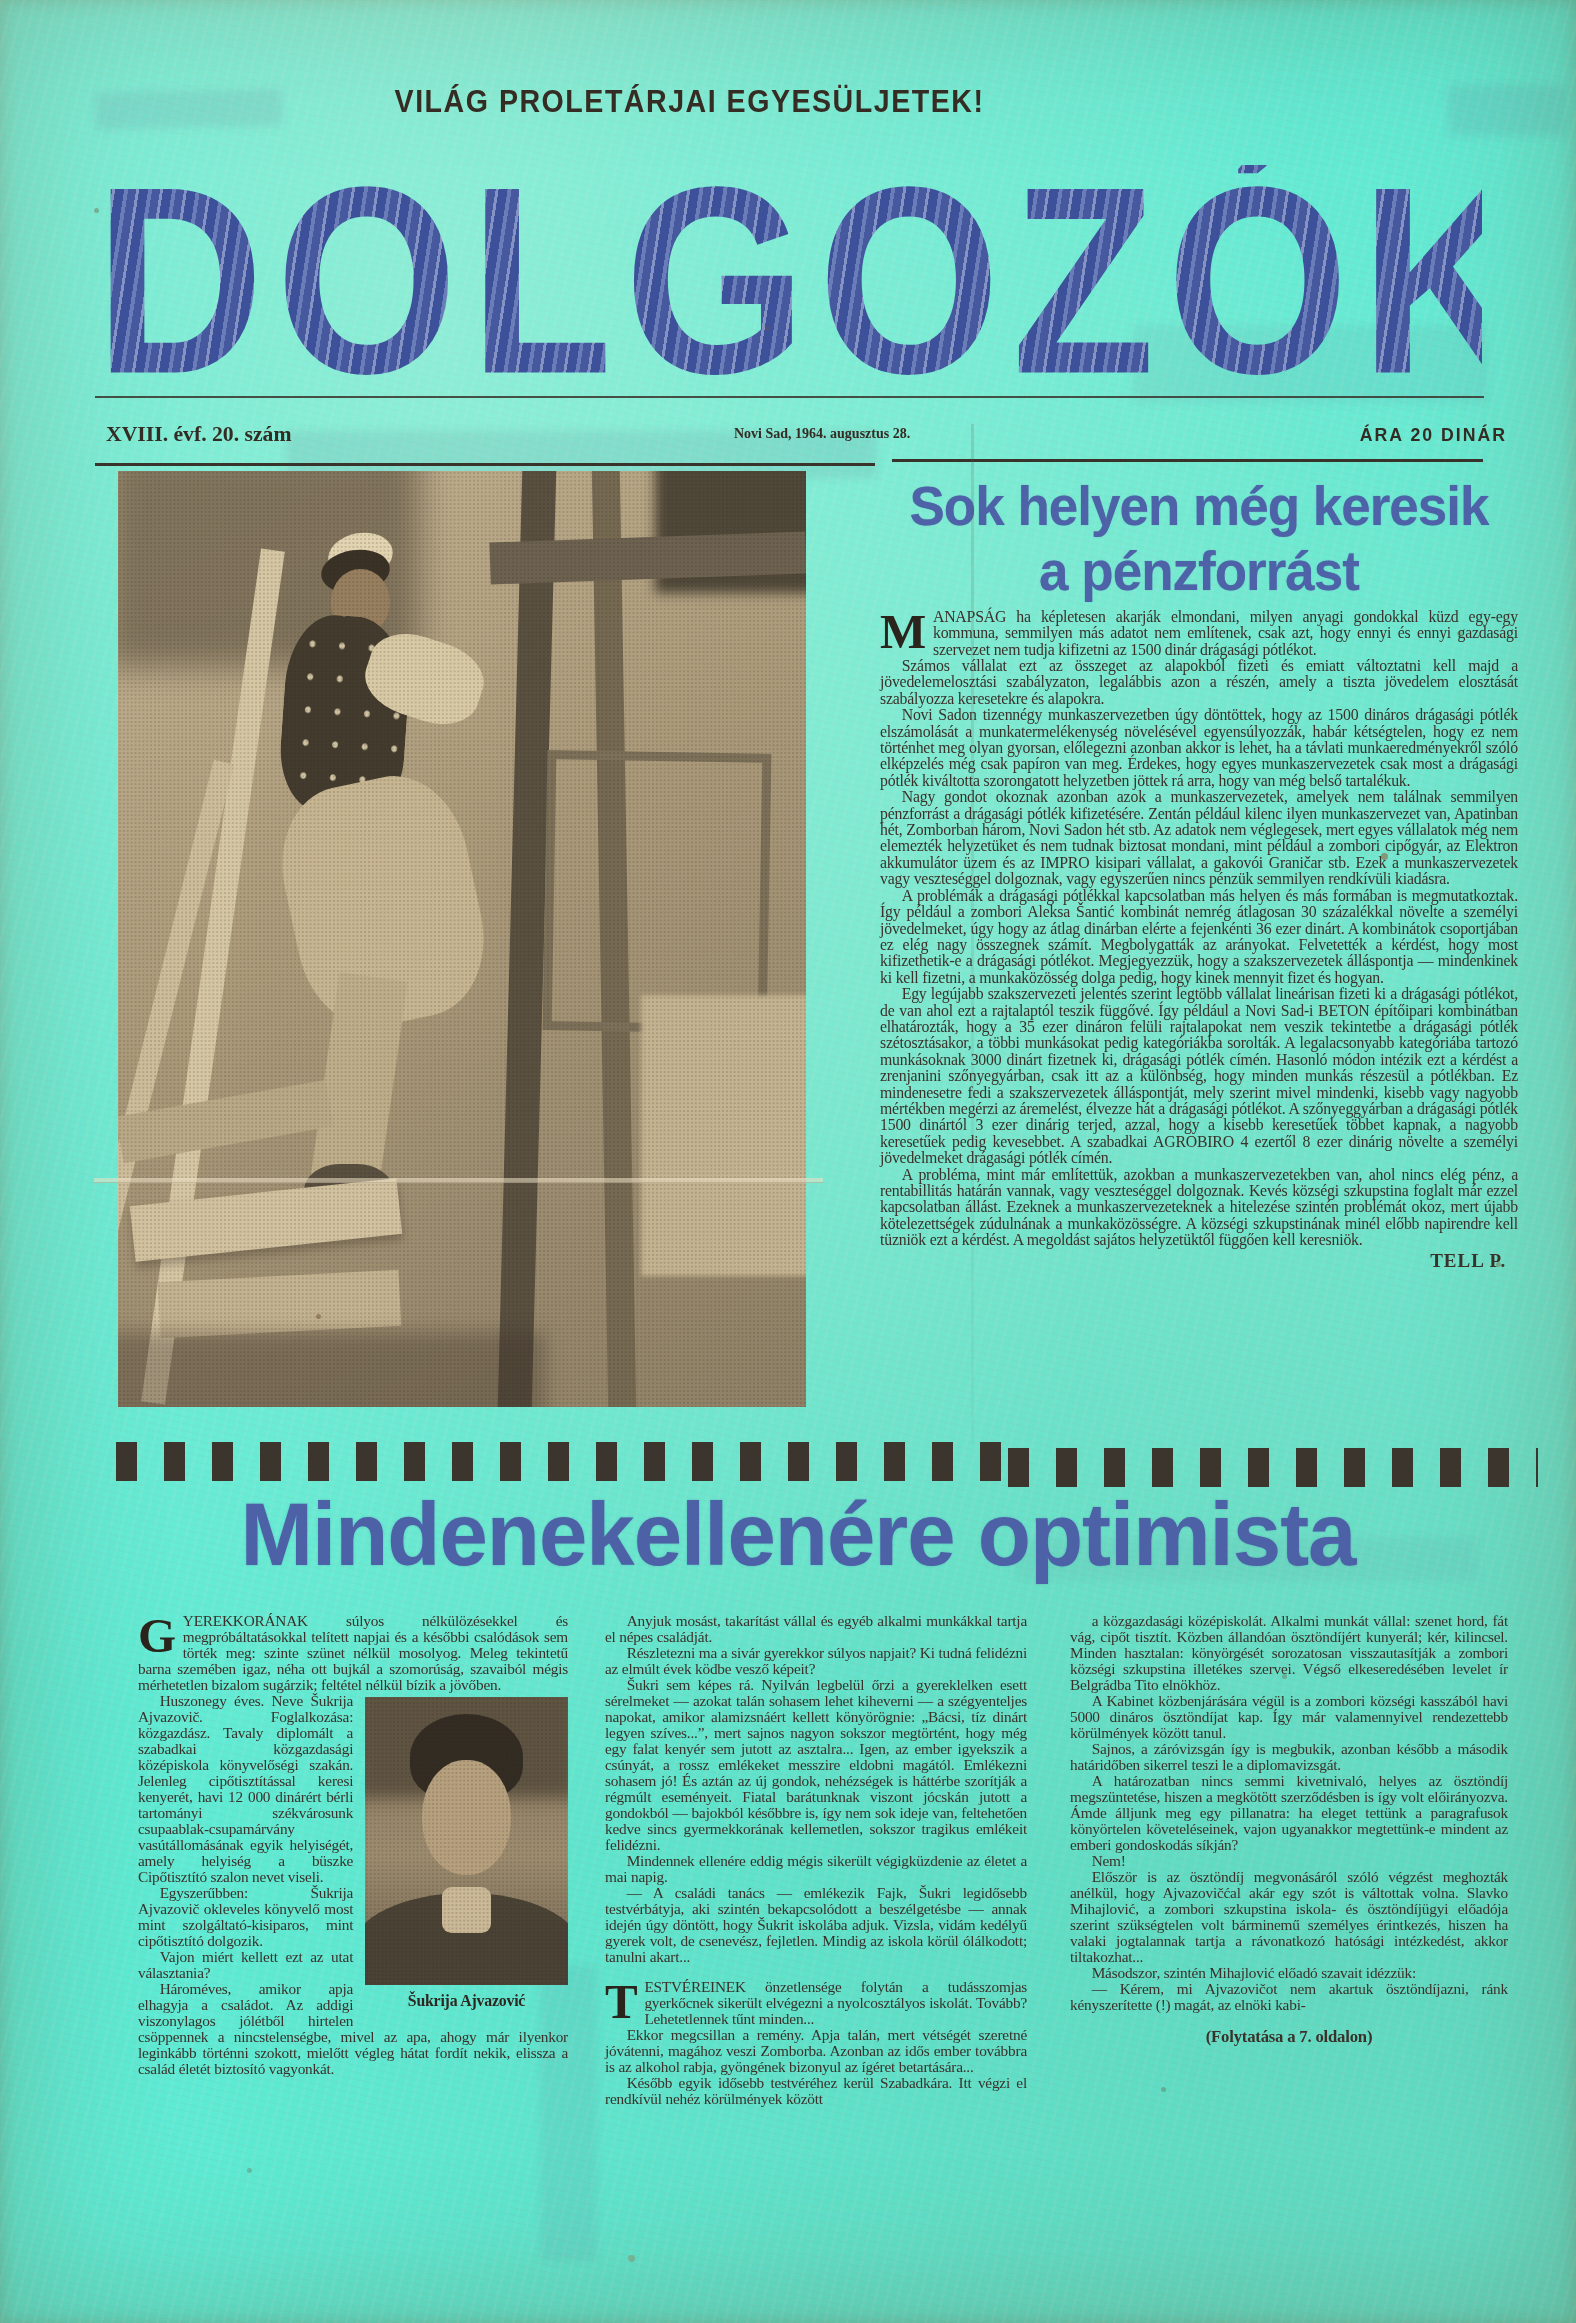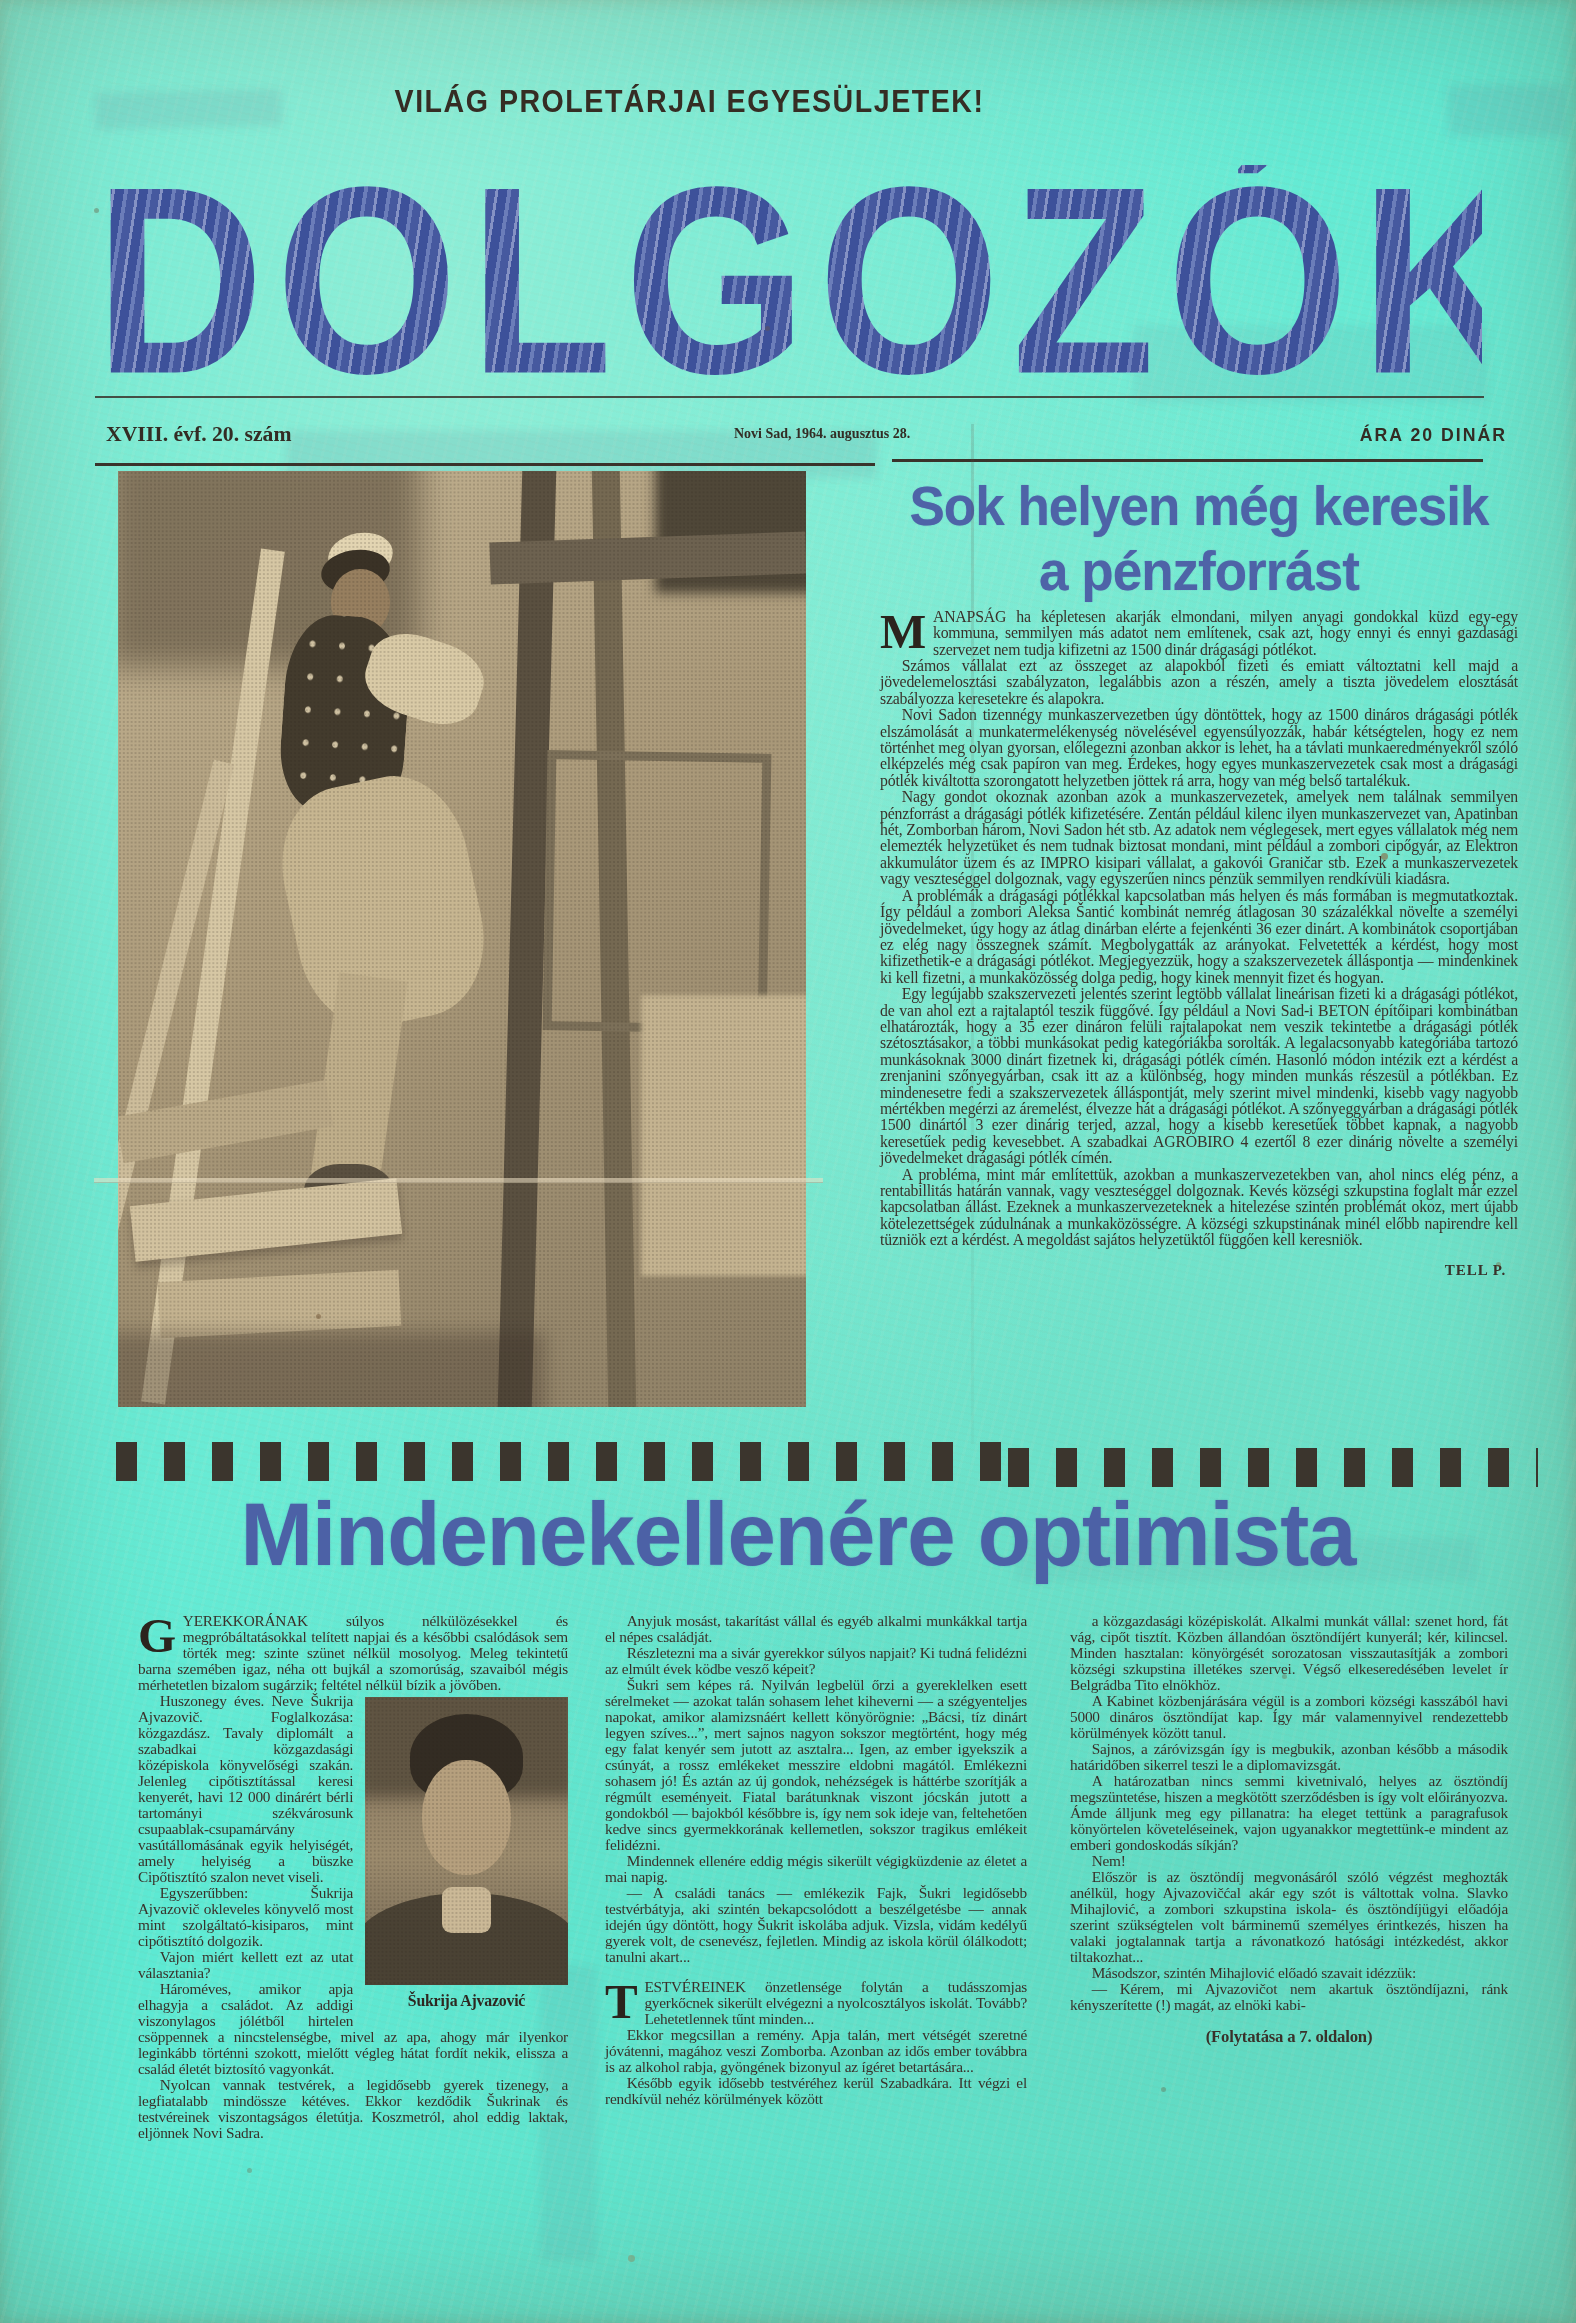--- a/index.html
+++ b/index.html
@@ -45,21 +45,21 @@
   
   .a1col{position:absolute;left:880px;top:473px;width:638px;}
   .a1head{margin:0 0 13.8px 0;text-align:center;font-family:"Liberation Sans",sans-serif;
         font-weight:bold;font-size:53px;line-height:61px;color:#4e63a7;letter-spacing:-1px;
         transform:scaleY(1.06);transform-origin:50% 0;text-shadow:0 0 1px rgba(78,99,167,.55);}
   .a1body p, .col p{margin:0;text-align:justify;text-indent:21.7px;}
   .a1body p{font-size:15.8px;line-height:16.4px;letter-spacing:-0.2px;}
   p.lead{text-indent:0;}
   .dropcap{float:left;font-weight:bold;font-size:49px;line-height:39px;margin:3px 6.9px 0 0;
         color:#2b241d;font-family:"Liberation Serif",serif;}
-  .byline{text-align:right;font-weight:bold;font-size:15px;padding-right:11.8px;margin-top:13px;
+  .byline{text-align:right;font-weight:bold;font-size:19px;padding-right:11.8px;margin-top:1px;
         letter-spacing:1px;}
 
   
   .strip{position:absolute;height:39px;
         background:repeating-linear-gradient(90deg,#3b352d 0 20.7px,transparent 20.7px 48px);}
   .strip-l{top:1442px;left:116px;width:891px;}
   .strip-r{top:1448px;left:1008px;width:530px;}
 
   .h2{position:absolute;top:1484px;left:79px;width:1438px;margin:0;text-align:center;
         font-family:"Liberation Sans",sans-serif;font-weight:bold;font-size:87px;color:#4c61a6;
@@ -180,21 +180,20 @@
         <div class="shape" style="left:38%;top:66%;width:24%;height:16%;background:#cbb997;border-radius:20%;"></div>
         <div class="halftone"></div>
       </div>
       <figcaption class="pcaption">Šukrija Ajvazović</figcaption>
     </figure>
     <div>
         <p>Huszonegy éves. Neve Šukrija Ajvazovič. Foglalkozása: közgazdász. Tavaly diplomált a szabadkai közgazdasági középiskola könyvelőségi szakán. Jelenleg cipőtisztítással keresi kenyerét, havi 12 000 dinárért bérli tartományi székvárosunk csupaablak-csupamárvány vasútállomásának egyik helyiségét, amely helyiség a büszke Cipőtisztító szalon nevet viseli.</p>
         <p>Egyszerűbben: Šukrija Ajvazovič okleveles könyvelő most mint szolgáltató-kisiparos, mint cipőtisztító dolgozik.</p>
         <p>Vajon miért kellett ezt az utat választania?</p>
         <p>Hároméves, amikor apja elhagyja a családot. Az addigi viszonylagos jólétből hirtelen csöppennek a nincstelenségbe, mivel az apa, ahogy már ilyenkor leginkább történni szokott, mielőtt végleg hátat fordít nekik, elissza a család életét biztosító vagyonkát.</p>
-        <p>Nyolcan vannak testvérek, a legidősebb gyerek tizenegy, a legfiatalabb mindössze kétéves. Ekkor kezdődik Šukrinak és testvéreinek viszontagságos életútja. Koszmetról, ahol eddig laktak, eljönnek Novi Sadra.</p>
       </div>
   </div>
 
   <div class="col col2">
       <p>Anyjuk mosást, takarítást vállal és egyéb alkalmi munkákkal tartja el népes családját.</p>
       <p>Részletezni ma a sivár gyerekkor súlyos napjait? Ki tudná felidézni az elmúlt évek ködbe vesző képeit?</p>
       <p>Šukri sem képes rá. Nyilván legbelül őrzi a gyereklelken esett sérelmeket — azokat talán sohasem lehet kiheverni — a szégyenteljes napokat, amikor alamizsnáért kellett könyörögnie: „Bácsi, tíz dinárt legyen szíves...”, mert sajnos nagyon sokszor megtörtént, hogy még egy falat kenyér sem jutott az asztalra... Igen, az ember igyekszik a csúnyát, a rossz emlékeket messzire eldobni magától. Emlékezni sohasem jó! És aztán az új gondok, nehézségek is háttérbe szorítják a régmúlt eseményeit. Fiatal barátunknak viszont jócskán jutott a gondokból — bajokból későbbre is, így nem sok ideje van, feltehetően kedve sincs gyermekkorának kellemetlen, sokszor tragikus emlékeit felidézni.</p>
       <p>Mindennek ellenére eddig mégis sikerült végigküzdenie az életet a mai napig.</p>
       <p>— A családi tanács — emlékezik Fajk, Šukri legidősebb testvérbátyja, aki szintén bekapcsolódott a beszélgetésbe — annak idején úgy döntött, hogy Šukrit iskolába adjuk. Vizsla, vidám kedélyű gyerek volt, de csenevész, fejletlen. Mindig az iskola körül ólálkodott; tanulni akart...</p>
       <p class="gap lead"><span class="dropcap">T</span>ESTVÉREINEK önzetlensége folytán a tudásszomjas gyerkőcnek sikerült elvégezni a nyolcosztályos iskolát. Tovább? Lehetetlennek tűnt minden...</p>

